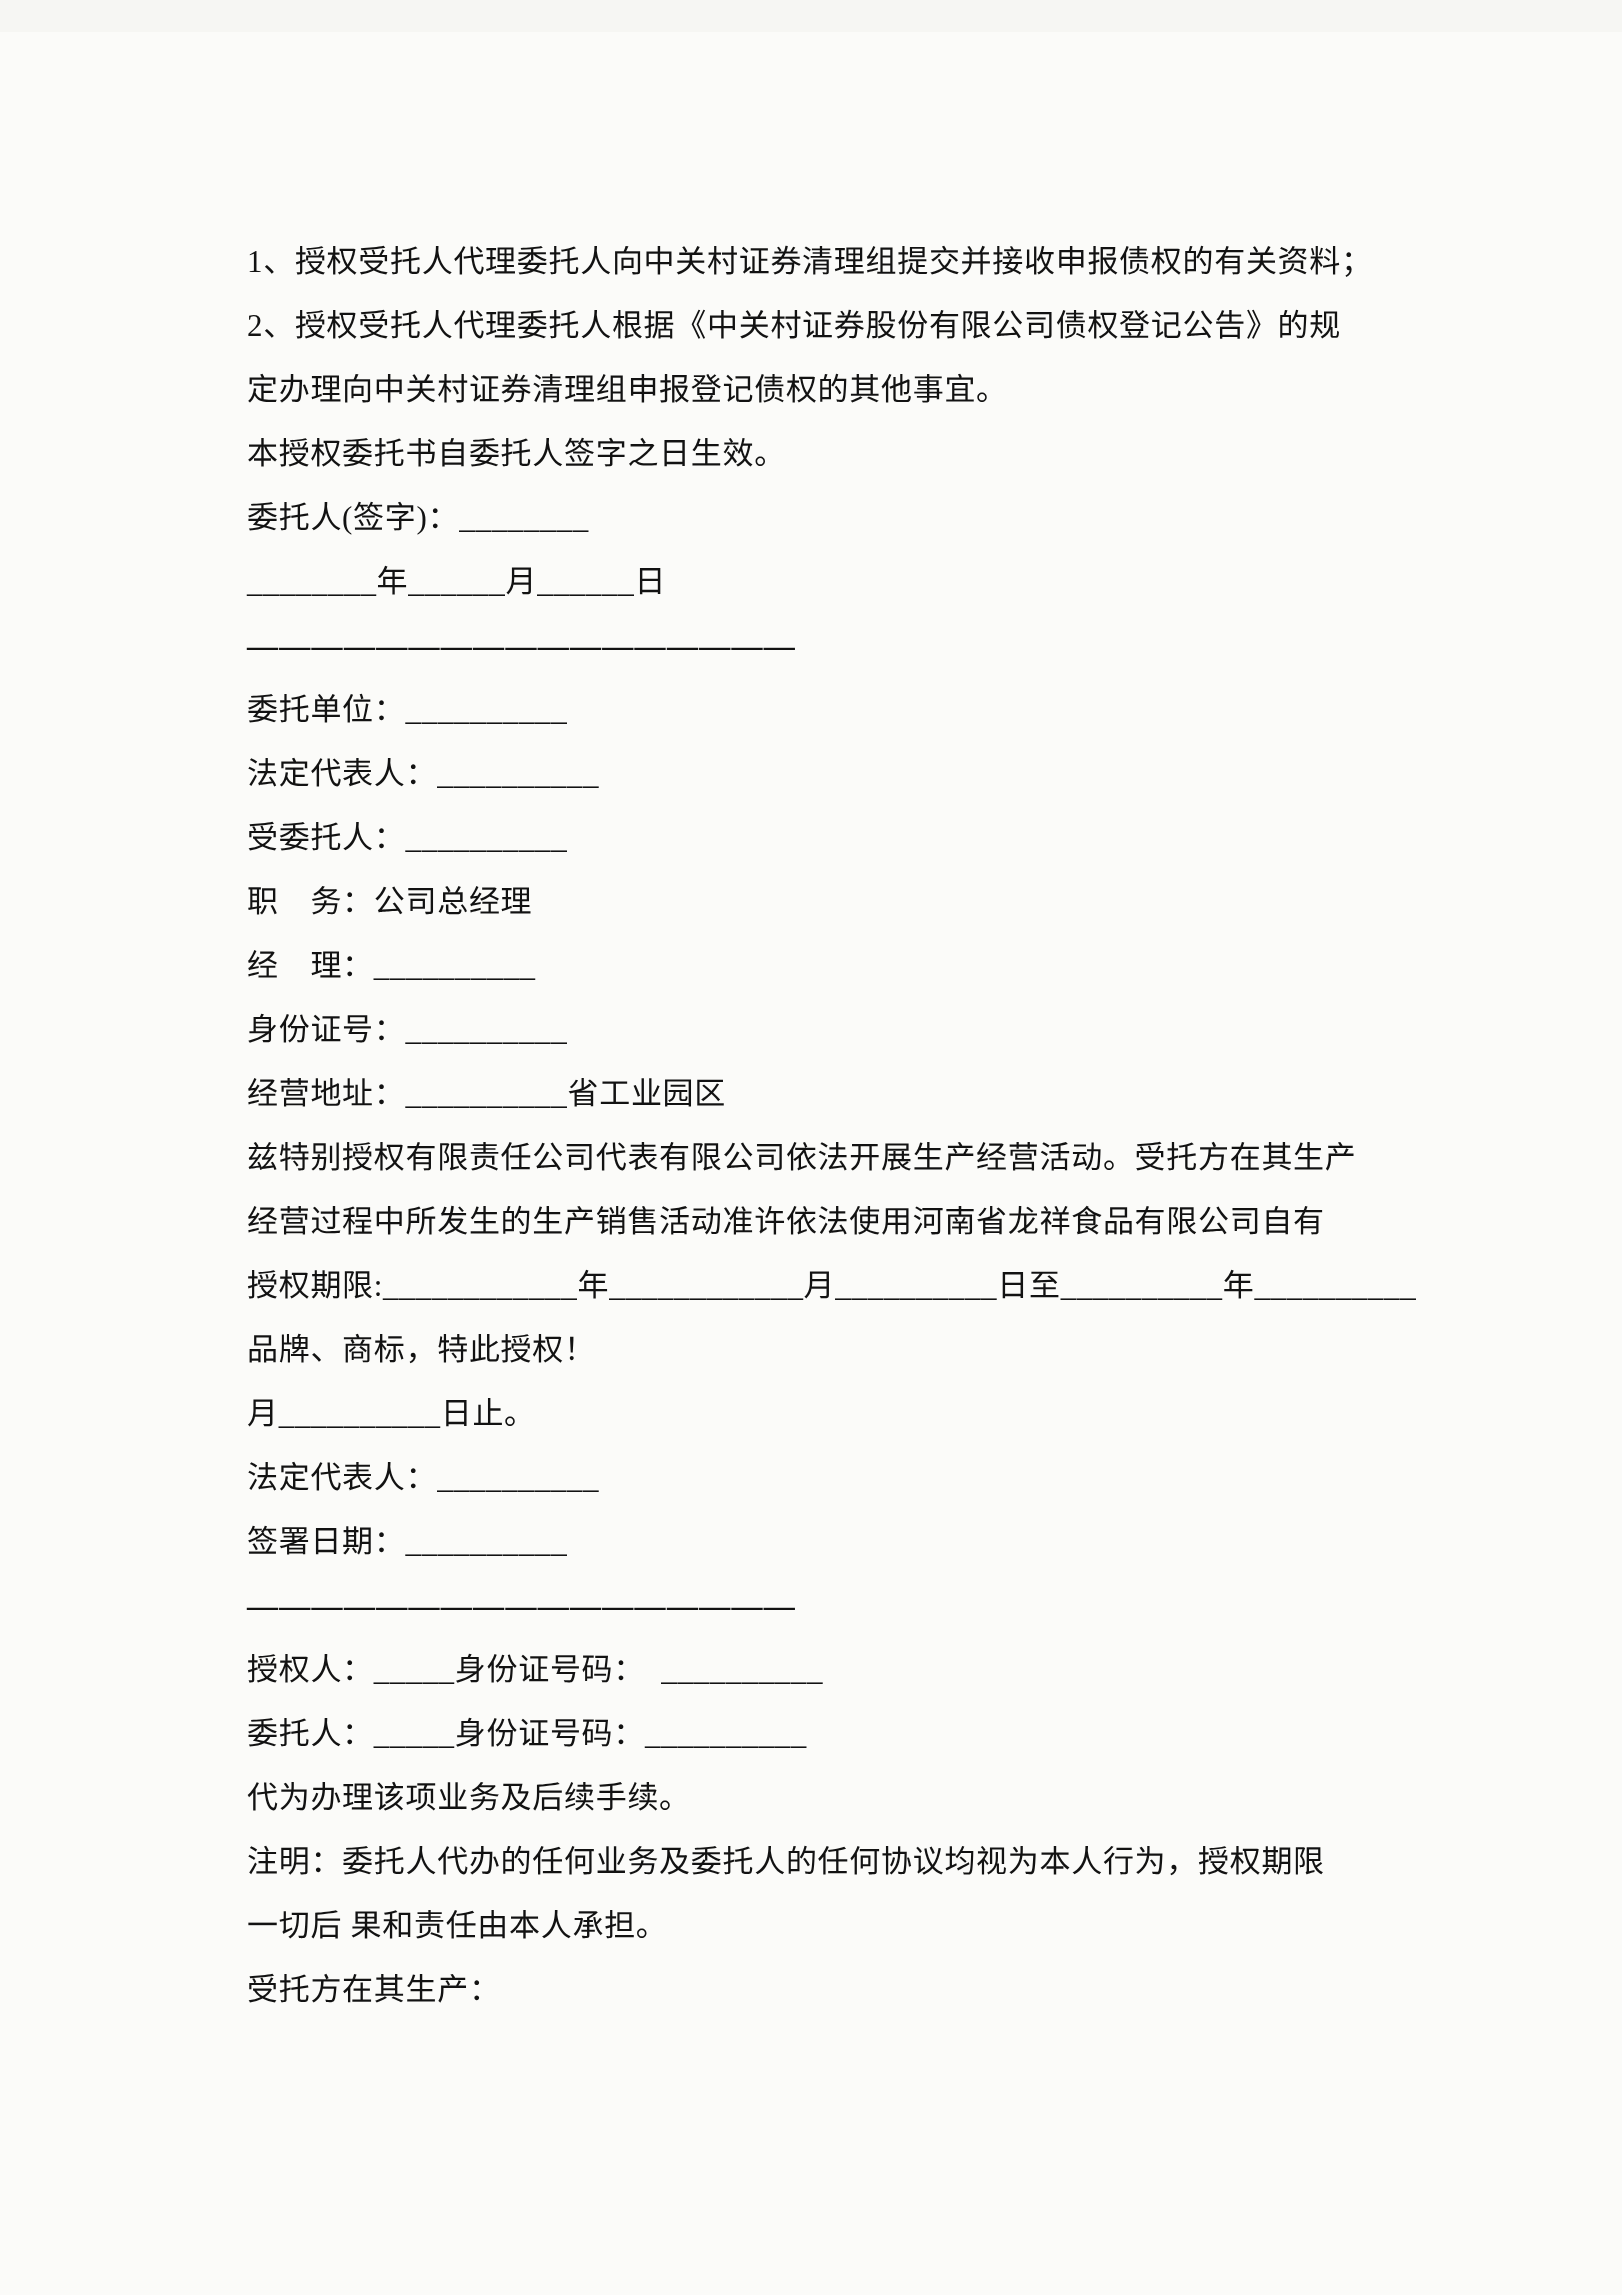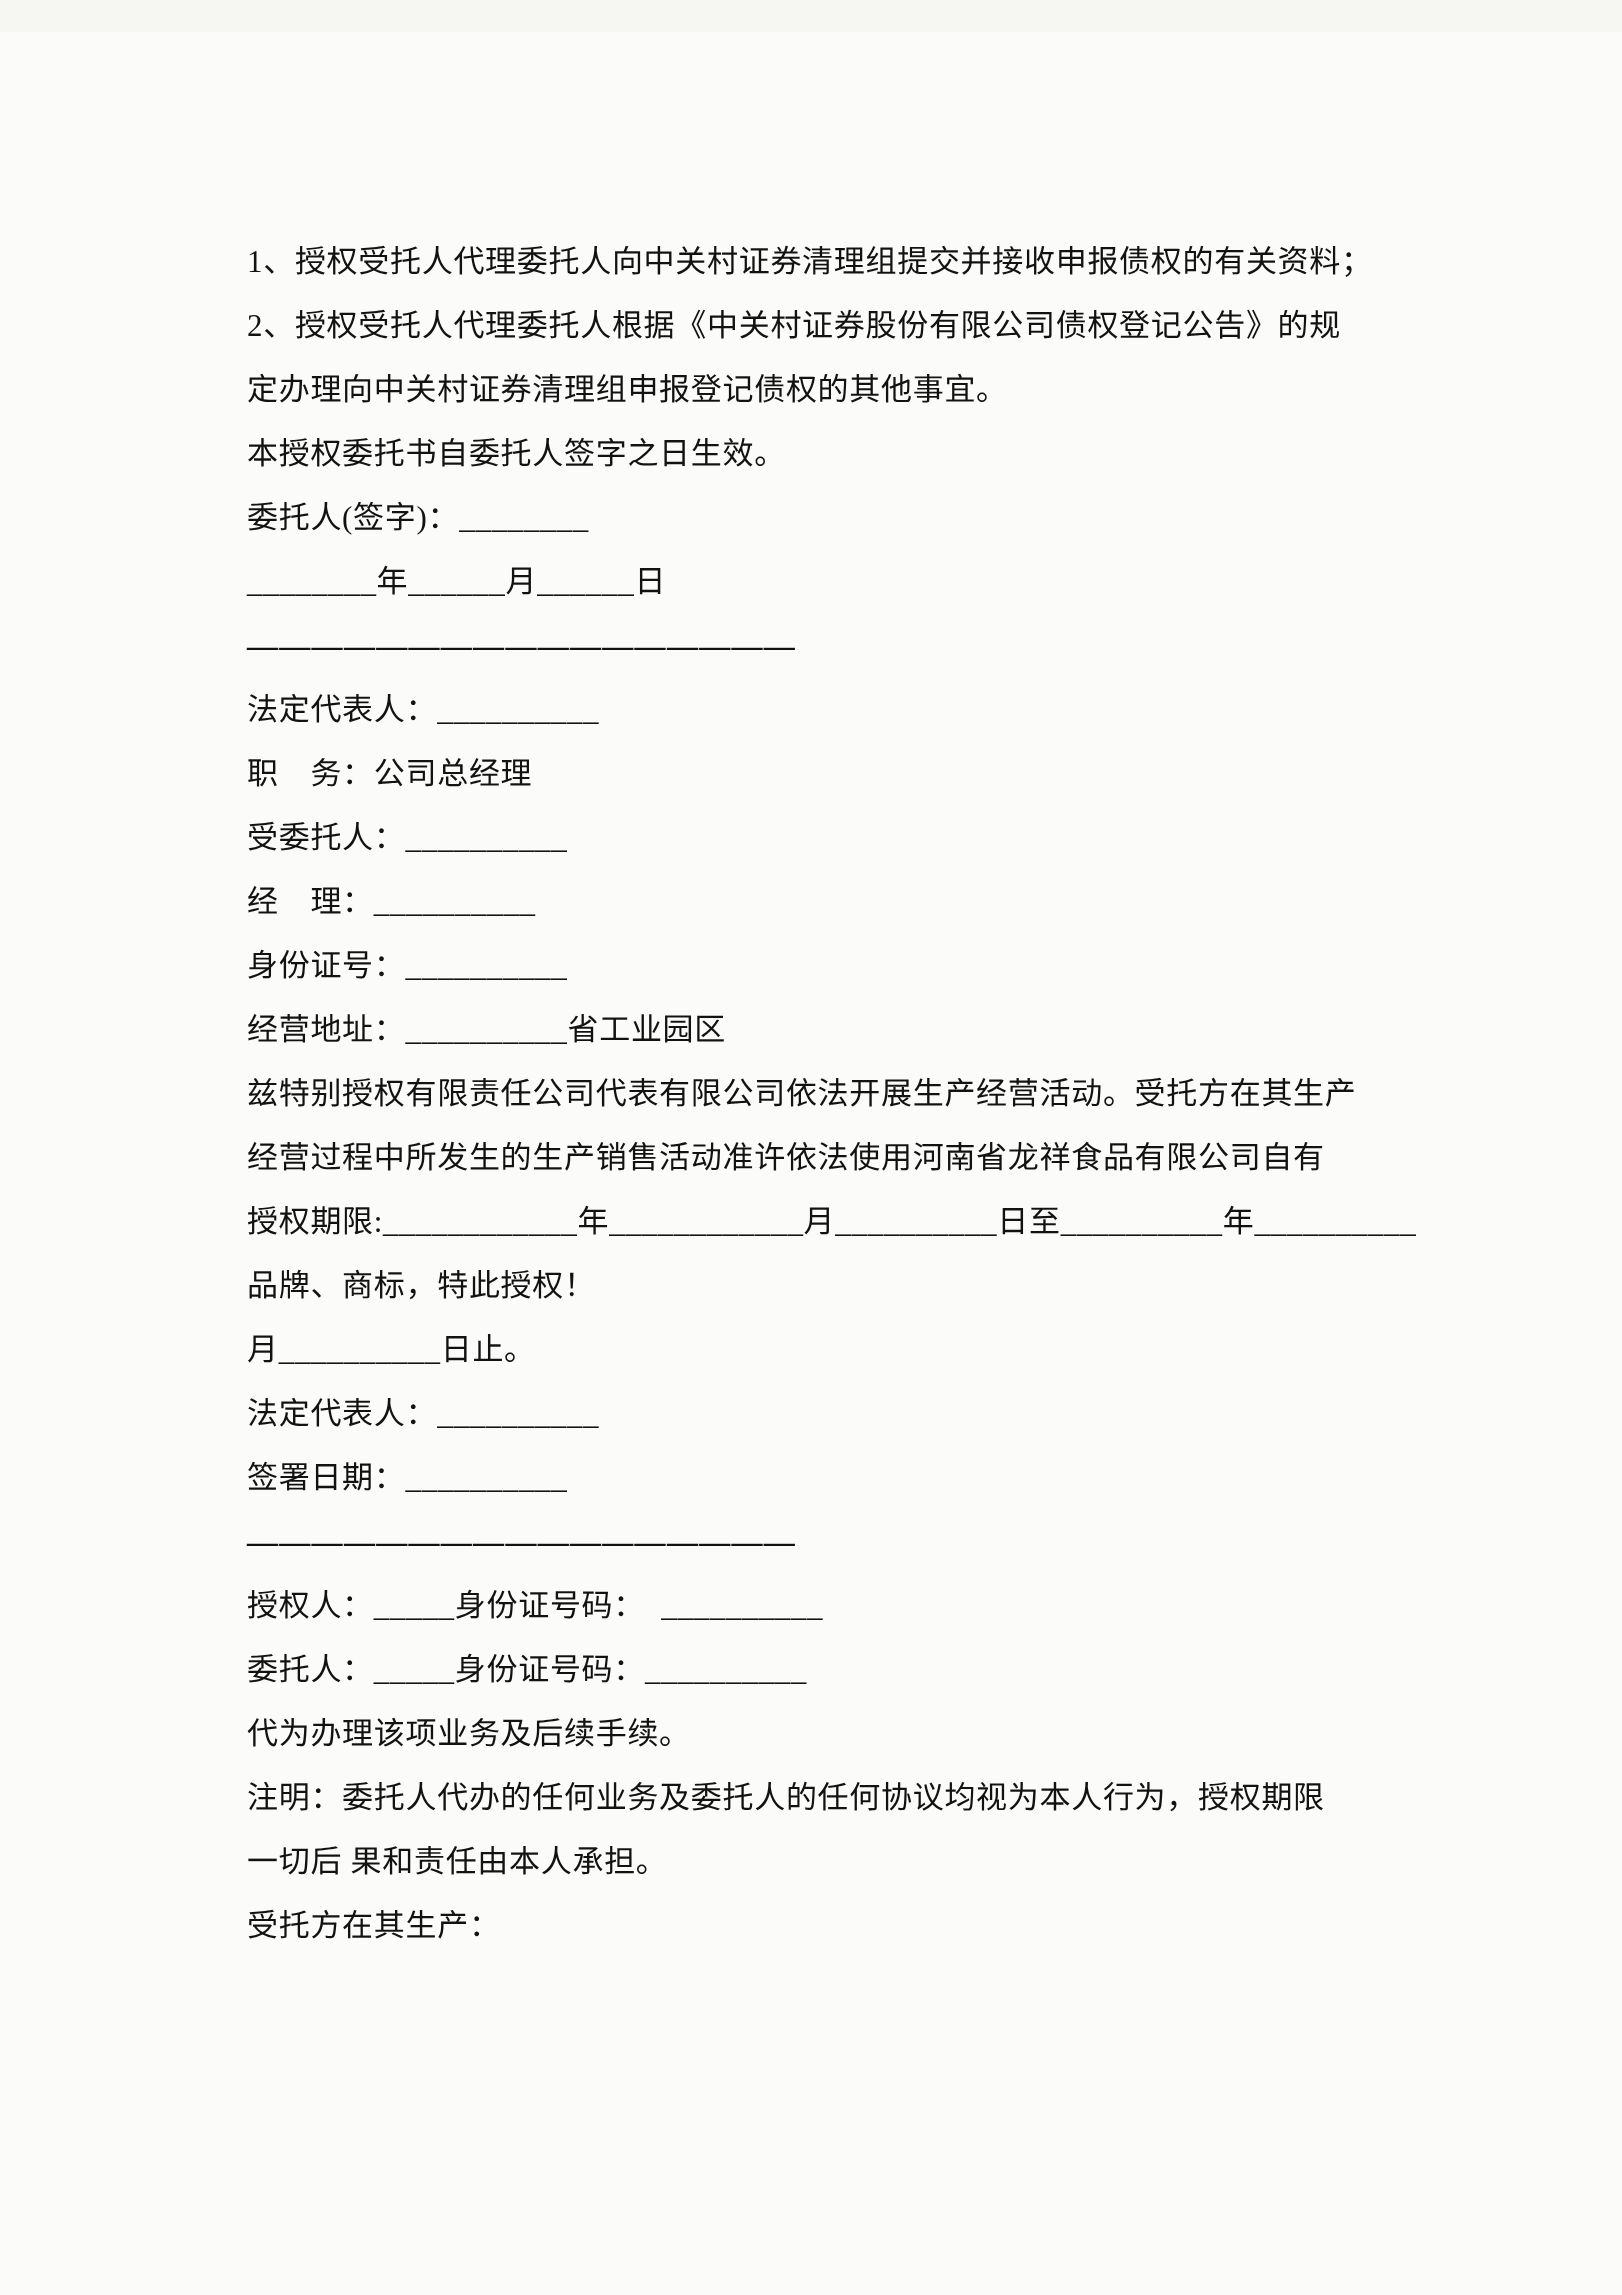--- a/index.html
+++ b/index.html
@@ -36,23 +36,24 @@
 <body>
 
 <main class="paper">
   <div class="line">1、授权受托人代理委托人向中关村证券清理组提交并接收申报债权的有关资料；</div>
   <div class="line">2、授权受托人代理委托人根据《中关村证券股份有限公司债权登记公告》的规</div>
   <div class="line">定办理向中关村证券清理组申报登记债权的其他事宜。</div>
   <div class="line">本授权委托书自委托人签字之日生效。</div>
   <div class="line">委托人(签字)：________</div>
   <div class="line">________年______月______日</div>
   <div class="line dash">—————————————————</div>
+  <div class="line">委托单位：__________</div>
   <div class="line">法定代表人：__________</div>
+  <div class="line">受委托人：__________</div>
   <div class="line">职　务：公司总经理</div>
-  <div class="line">受委托人：__________</div>
   <div class="line">经　理：__________</div>
   <div class="line">身份证号：__________</div>
   <div class="line">经营地址：__________省工业园区</div>
   <div class="line">兹特别授权有限责任公司代表有限公司依法开展生产经营活动。受托方在其生产</div>
   <div class="line">经营过程中所发生的生产销售活动准许依法使用河南省龙祥食品有限公司自有</div>
   <div class="line">授权期限:____________年____________月__________日至__________年__________</div>
   <div class="line">品牌、商标，特此授权！</div>
   <div class="line">月__________日止。</div>
   <div class="line">法定代表人：__________</div>
   <div class="line">签署日期：__________</div>

